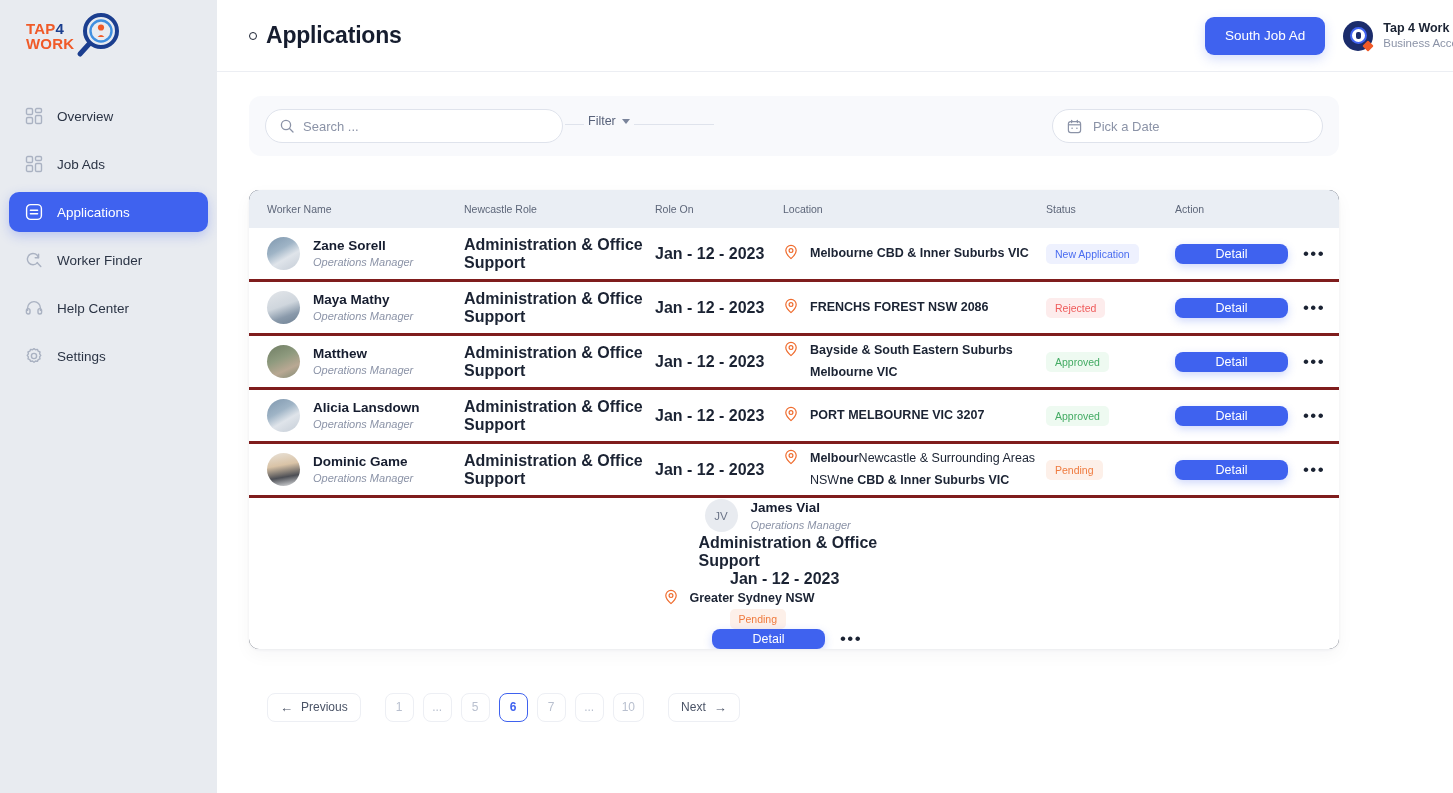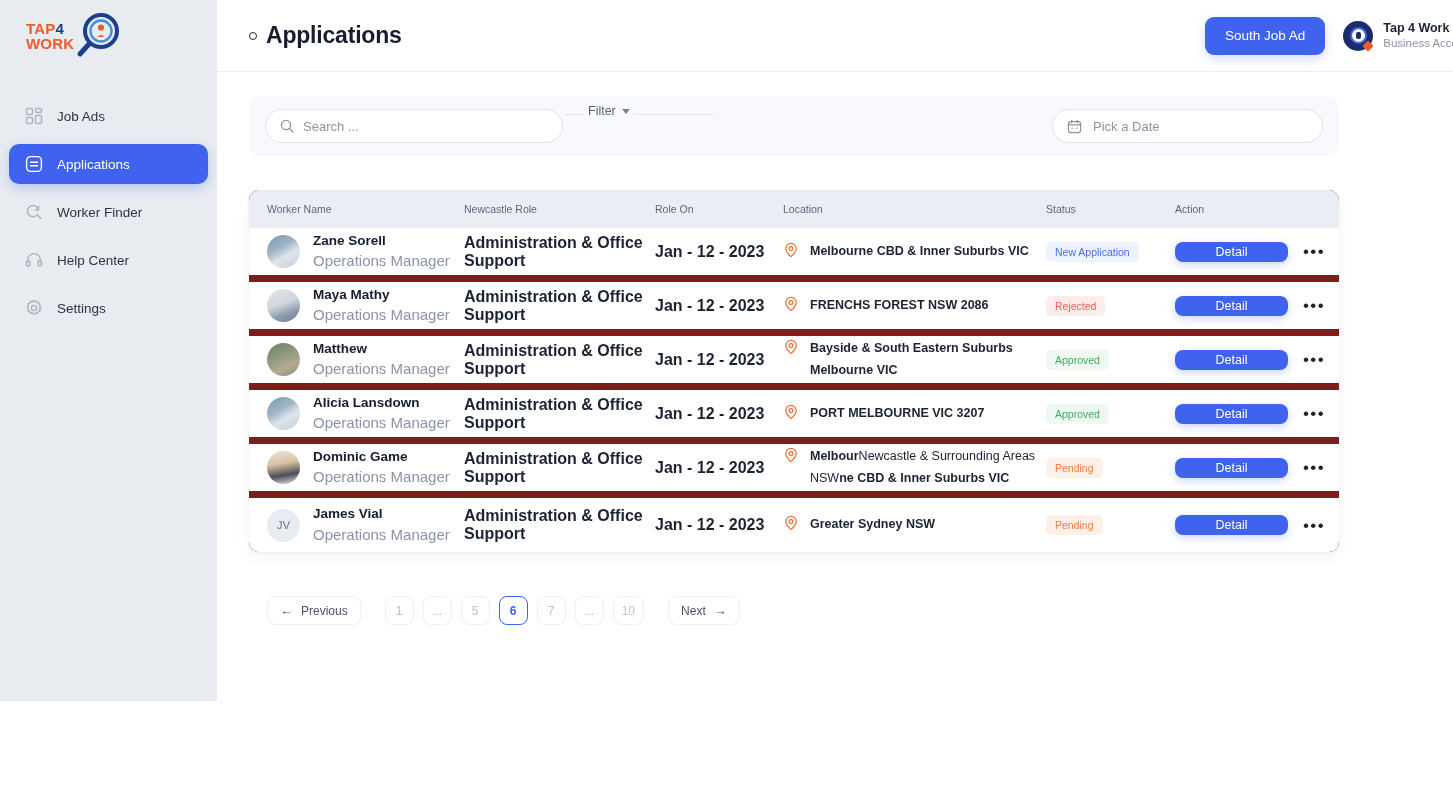--- a/index.html
+++ b/index.html
@@ -6,21 +6,21 @@
   html, body {
     width: 1453px; height: 793px;
     background: #ffffff;
     font-family: "Liberation Sans", sans-serif;
     overflow: hidden;
   }
   .app { position: relative; width: 1453px; height: 793px; display: flex; }
 
   
   .sidebar {
-    width: 217px; height: 701px;
+    width: 217px; height: 793px;
     background: #e8ebf0;
     flex: 0 0 217px;
     position: relative;
   }
   .logo-wrap {
     height: 72px; display: flex; align-items: center; padding-left: 26px;
   }
   .logo { display: flex; align-items: center; gap: 2px; }
   .logo-text { display: flex; flex-direction: column; line-height: 1.0; }
   .logo-t1, .logo-t2 {
@@ -99,21 +99,21 @@
     background: #fff; display: flex; align-items: center; gap: 9px; padding: 0 14px;
   }
   .search-box .s-ico { color:#8b93a7; width:14px; height:14px; display:block; }
   .search-box input {
     border: none; outline: none; background: transparent; flex: 1;
     font-size: 13px; color: #4a5366; font-family:"Liberation Sans", sans-serif;
   }
   .search-box input::placeholder { color: #8b93a7; }
 
   .filter-sel {
-    position: absolute; left: 316px; top: 8px; width: 149px;
+    position: absolute; left: 316px; top: 18px; width: 149px;
   }
   .filter-line {
     border-top: 1px solid #dfe3ec; position: relative; top: 10px;
   }
   .filter-label {
     position: absolute; left: 19px; top: 0px;
     background: #f8f9fc; padding: 0 4px;
     font-size: 12.5px; color: #58627a; display: flex; align-items: center; gap:6px;
     cursor: pointer;
   }
@@ -135,23 +135,23 @@
     background: #0f172a;
   }
   .thead {
     background: #eaeef4; height: 38px; display: flex; align-items: center;
   }
   .thead div {
     font-size: 10.5px; color: #5d6679; font-weight: 400;
   }
   .row {
     display: flex; align-items: center; min-height: 54px;
-    border-bottom: 7px solid #7f1d1d; background: #fff;
-  }
-  .row:last-child { border-bottom: none; }
+    border-bottom: 3px solid #7f1d1d; background: #fff;
+  }
+  .row:last-child { border-bottom: none; flex-direction: column; }
 
   .c-name   { width: 215px; padding-left: 18px; }
   .c-role   { width: 191px; }
   .c-apply  { width: 128px; }
   .c-loc    { width: 263px; }
   .c-status { width: 129px; }
   .c-action { width: 164px; }
 
   .thead .c-name { padding-left: 18px; }
 
@@ -159,21 +159,21 @@
   .avatar {
     width: 33px; height: 33px; border-radius: 50%; flex: 0 0 33px;
     overflow: hidden; position: relative; background: #e8ebf0;
   }
   .avatar.initials {
     display:flex; align-items:center; justify-content:center;
     font-size: 11.5px; color: #6b7governing; color:#6b7487; font-weight:500;
   }
   .p-meta { line-height: 1.45; }
   .p-name { font-size: 13.5px; font-weight: 700; color: #161d2f; }
-  .p-role { font-size: 15px; color: #8b93a7; }
+  .p-role { font-size: 11px; color: #8b93a7; font-style: italic; }
 
   .t-cell { font-size: 16px; color: #1b2333; font-weight: 700; }
 
   .loc { display: flex; align-items: flex-start; gap: 11px; }
   .pin { width: 16px; height: 16px; flex: 0 0 16px; color: #ef6c2e; margin-top: 1px;}
   .loc-txt { font-size: 12.5px; color: #1b2333; font-weight: 700; line-height: 1.7; }
   .loc-txt .rg { font-weight: 400; }
 
   .badge {
     display: inline-block; padding: 4px 9px; border-radius: 5px;
@@ -222,20 +222,31 @@
             <circle cx="28" cy="20" r="10.5" fill="none" stroke="#3f8fe0" stroke-width="2.4"></circle>
             <circle cx="28" cy="16.5" r="3.1" fill="#f05a28"></circle>
             <path d="M24.6 26 q3.4-4 6.8 0 z" fill="#f05a28"></path>
             <line x1="16.5" y1="32.5" x2="7" y2="43" stroke="#1b3e8f" stroke-width="5" stroke-linecap="round"></line>
           </svg>
         </span>
       </div>
     </div>
 
     <nav class="nav">
+      <div class="nav-item">
+        <span class="nav-ico">
+          <svg viewBox="0 0 18 18" width="18" height="18" fill="none" stroke="currentColor" stroke-width="1.4">
+            <rect x="1.5" y="1.5" width="6" height="6" rx="1.3"></rect>
+              <rect x="10.5" y="1.5" width="6" height="4" rx="1.3"></rect>
+            <rect x="1.5" y="10.5" width="6" height="6" rx="1.3"></rect>
+              <rect x="10.5" y="8.5" width="6" height="8" rx="1.3"></rect>
+          </svg>
+        </span>
+        <span>Overview</span>
+      </div>
 
       <div class="nav-item">
         <span class="nav-ico">
           <svg viewBox="0 0 18 18" width="18" height="18" fill="none" stroke="currentColor" stroke-width="1.4">
             <rect x="1.5" y="1.5" width="6" height="6" rx="1.3"></rect>
               <rect x="10.5" y="1.5" width="6" height="4" rx="1.3"></rect>
             <rect x="1.5" y="10.5" width="6" height="6" rx="1.3"></rect>
               <rect x="10.5" y="8.5" width="6" height="8" rx="1.3"></rect>
           </svg>
         </span>

